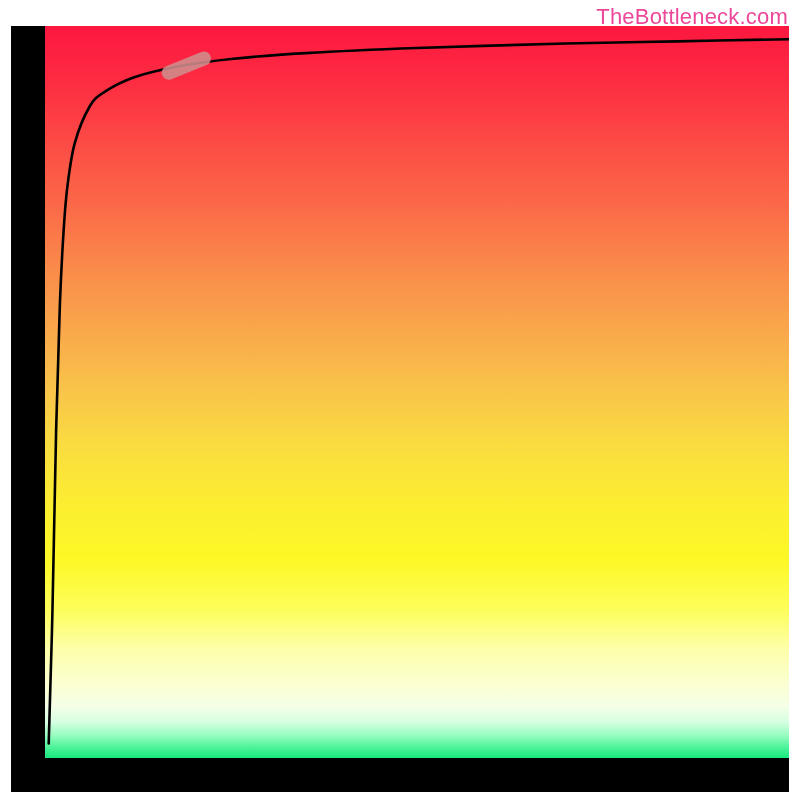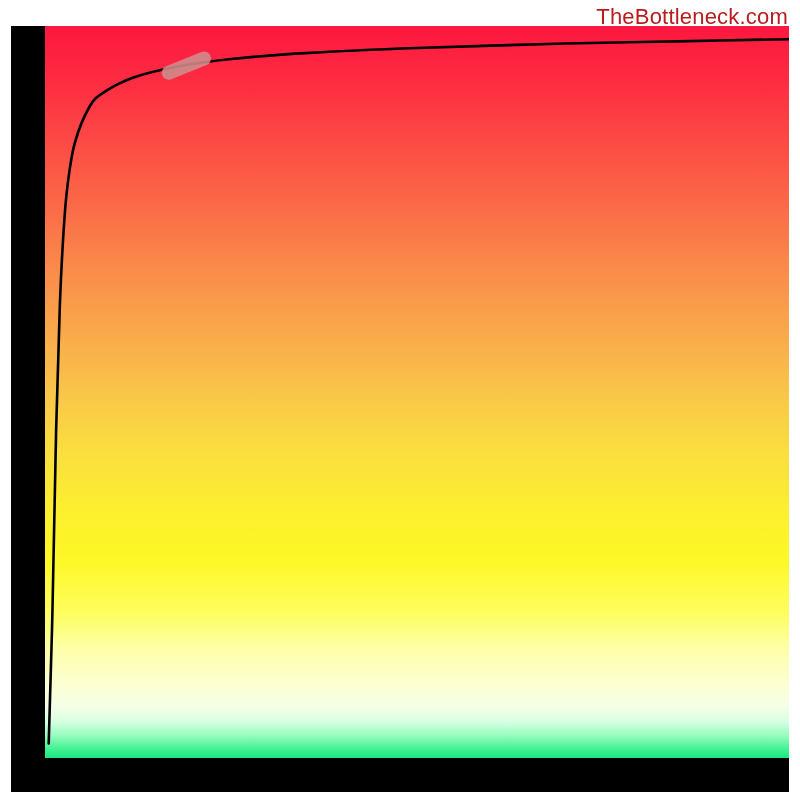--- a/index.html
+++ b/index.html
@@ -66,21 +66,21 @@
     position: absolute;
     left: 0;
     top: 0;
     width: 744px;
     height: 732px;
   }
   .attribution {
     position: absolute;
     top: 4px;
     right: 12px;
-    color: #b91c1c;
+    color: #ec4899;
     font-size: 22px;
     font-weight: 400;
     letter-spacing: 0.2px;
   }
 </style>
 </head>
 <body>
 
 <div class="stage">
 

